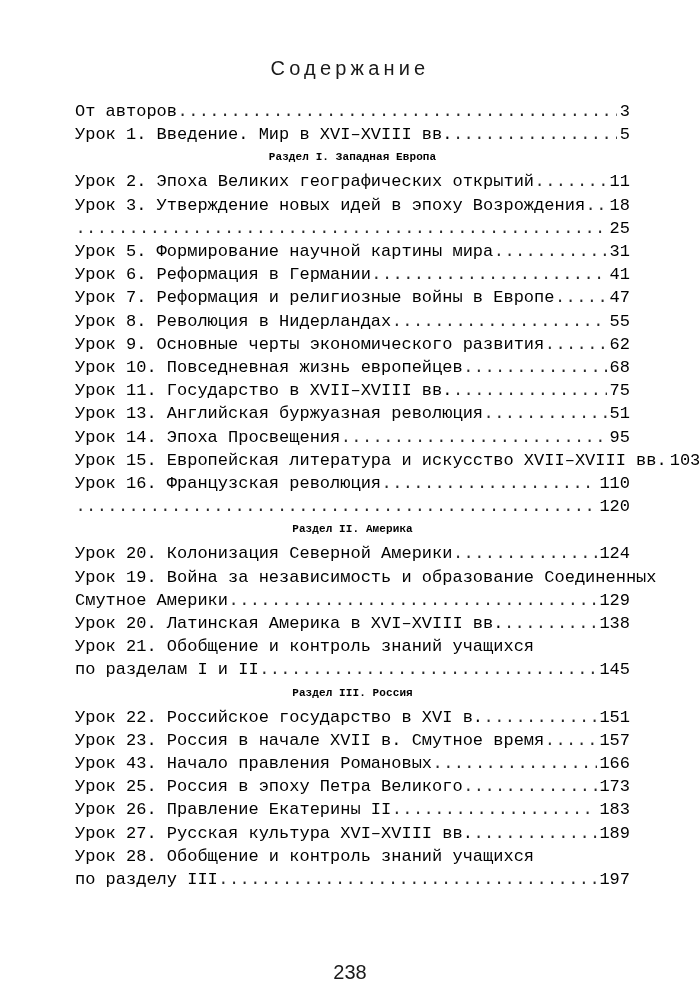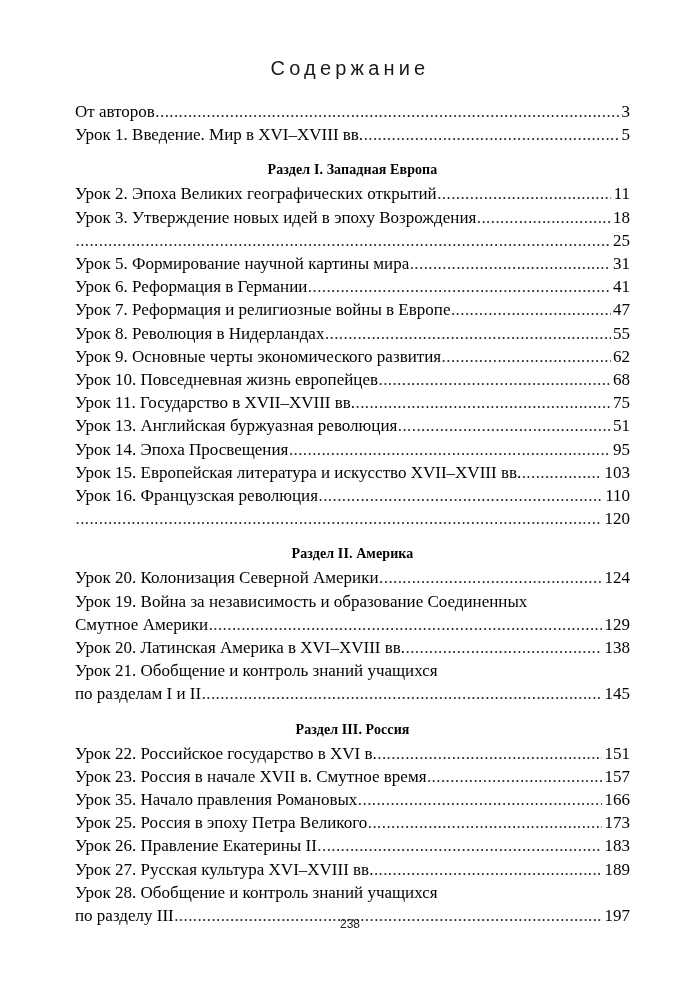--- a/index.html
+++ b/index.html
@@ -36,28 +36,28 @@
     font-weight: 400;
     letter-spacing: 4.2px;
     color: #1a1a1a;
   }
 
   .toc-body {
     position: absolute;
     left: 75px;
     top: 100px;
     width: 555px;
+    font-family: Liberation Mono, monospace;
   }
 
   .section-head {
     text-align: center;
     font-weight: bold;
-    font-size: 14px;
+    font-size: 11px;
     line-height: 23px;
-    margin-top: 12px;
     margin-bottom: 1px;
     letter-spacing: 0.1px;
   }
 
   .entry {
     display: flex;
     align-items: baseline;
     font-size: 17px;
     line-height: 23.2px;
     white-space: nowrap;
@@ -93,25 +93,25 @@
   
   .entry-cont {
     font-size: 17px;
     line-height: 23.2px;
     white-space: nowrap;
   }
 
   .footer-page {
     position: absolute;
     left: 0;
-    top: 917px;
+    top: 961px;
     width: 700px;
     text-align: center;
     font-family: "Liberation Sans", "DejaVu Sans", sans-serif;
-    font-size: 12px;
+    font-size: 20px;
     color: #1a1a1a;
   }
 </style>
 </head>
 <body>
 
 <div class="page">
 
   <div class="toc-title">Содержание</div>
 
@@ -228,21 +228,21 @@
         <span class="entry-text">Урок 22. Российское государство в XVI в.</span>
         <span class="leader"></span>
         <span class="entry-page">151</span>
       </div>
       <div class="entry">
         <span class="entry-text">Урок 23. Россия в начале XVII в. Смутное время</span>
         <span class="leader"></span>
         <span class="entry-page">157</span>
       </div>
       <div class="entry">
-        <span class="entry-text">Урок 35. Начало правления Романовых</span>
+        <span class="entry-text">Урок 43. Начало правления Романовых</span>
         <span class="leader"></span>
         <span class="entry-page">166</span>
       </div>
       <div class="entry">
         <span class="entry-text">Урок 25. Россия в эпоху Петра Великого</span>
         <span class="leader"></span>
         <span class="entry-page">173</span>
       </div>
       <div class="entry">
         <span class="entry-text">Урок 26. Правление Екатерины II</span>

